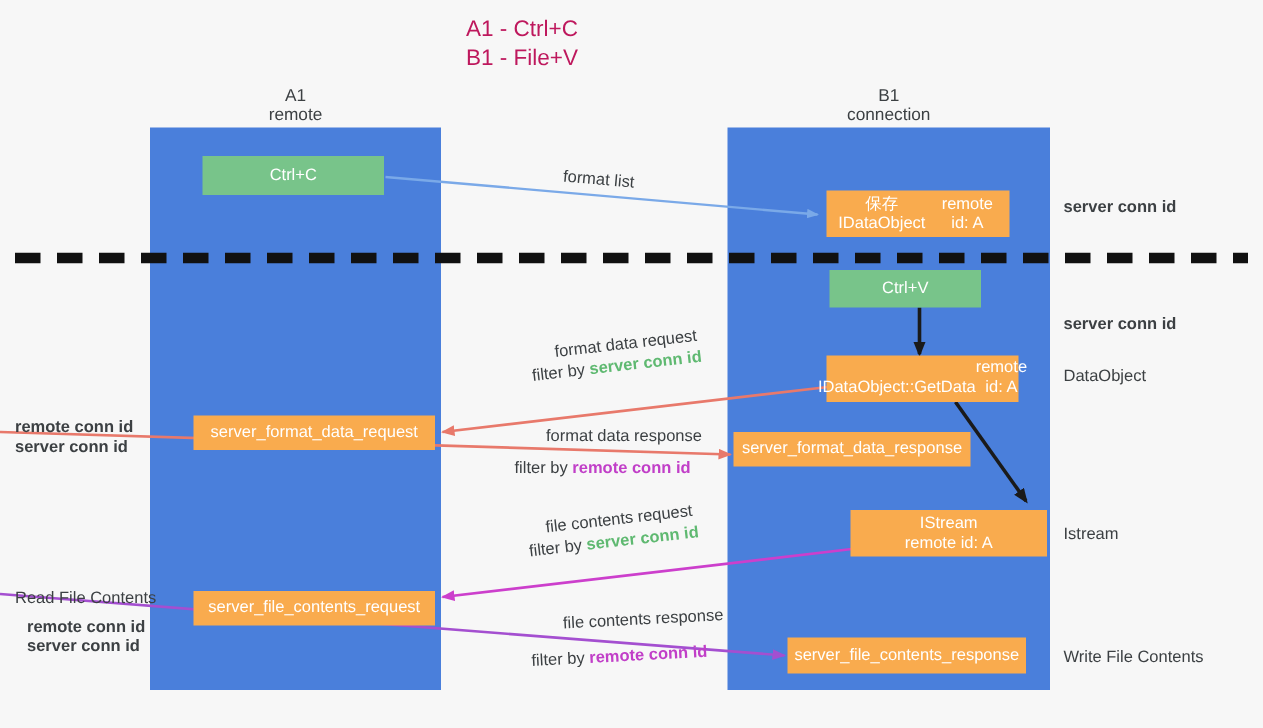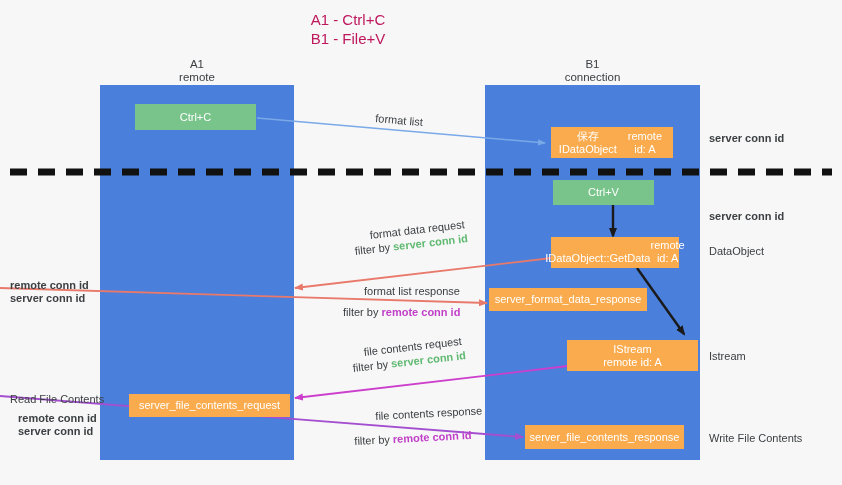--- a/index.html
+++ b/index.html
@@ -123,20 +123,23 @@
 
     <div class="node green" style="left:553px;top:180px;width:101px;height:25px;">
       <span>Ctrl+V</span>
     </div>
 
     <div class="node orange" style="left:551px;top:237px;width:128px;height:31px;flex-direction:row;align-items:flex-end;">
       <span>IDataObject::GetData</span>
       <span>remote id: A</span>
     </div>
 
+    <div class="node orange" style="left:129px;top:277px;width:161px;height:23px;">
+      <span>server_format_data_request</span>
+    </div>
 
     <div class="node orange" style="left:489px;top:288px;width:158px;height:23px;">
       <span>server_format_data_response</span>
     </div>
 
     <div class="node orange" style="left:567px;top:340px;width:131px;height:31px;flex-direction:column;">
       <span>IStream</span>
       <span>remote id: A</span>
     </div>
 
@@ -157,21 +160,21 @@
 
     <div class="lbl rot" style="left:369px;top:228px;transform:rotate(-6.5deg);">
       <span>format data request</span>
     </div>
     <div class="lbl rot" style="left:354px;top:244px;transform:rotate(-6.5deg);">
       <span class="plain">filter by</span>
       <span class="g">server conn id</span>
     </div>
 
     <div class="lbl" style="left:364px;top:284px;">
-      <span>format list response</span>
+      <span>format data response</span>
     </div>
     <div class="lbl" style="left:343px;top:305px;">
       <span class="plain">filter by</span>
       <span class="p">remote conn id</span>
     </div>
 
     <div class="lbl rot" style="left:363px;top:345px;transform:rotate(-6.5deg);">
       <span>file contents request</span>
     </div>
     <div class="lbl rot" style="left:352px;top:361px;transform:rotate(-6.5deg);">

